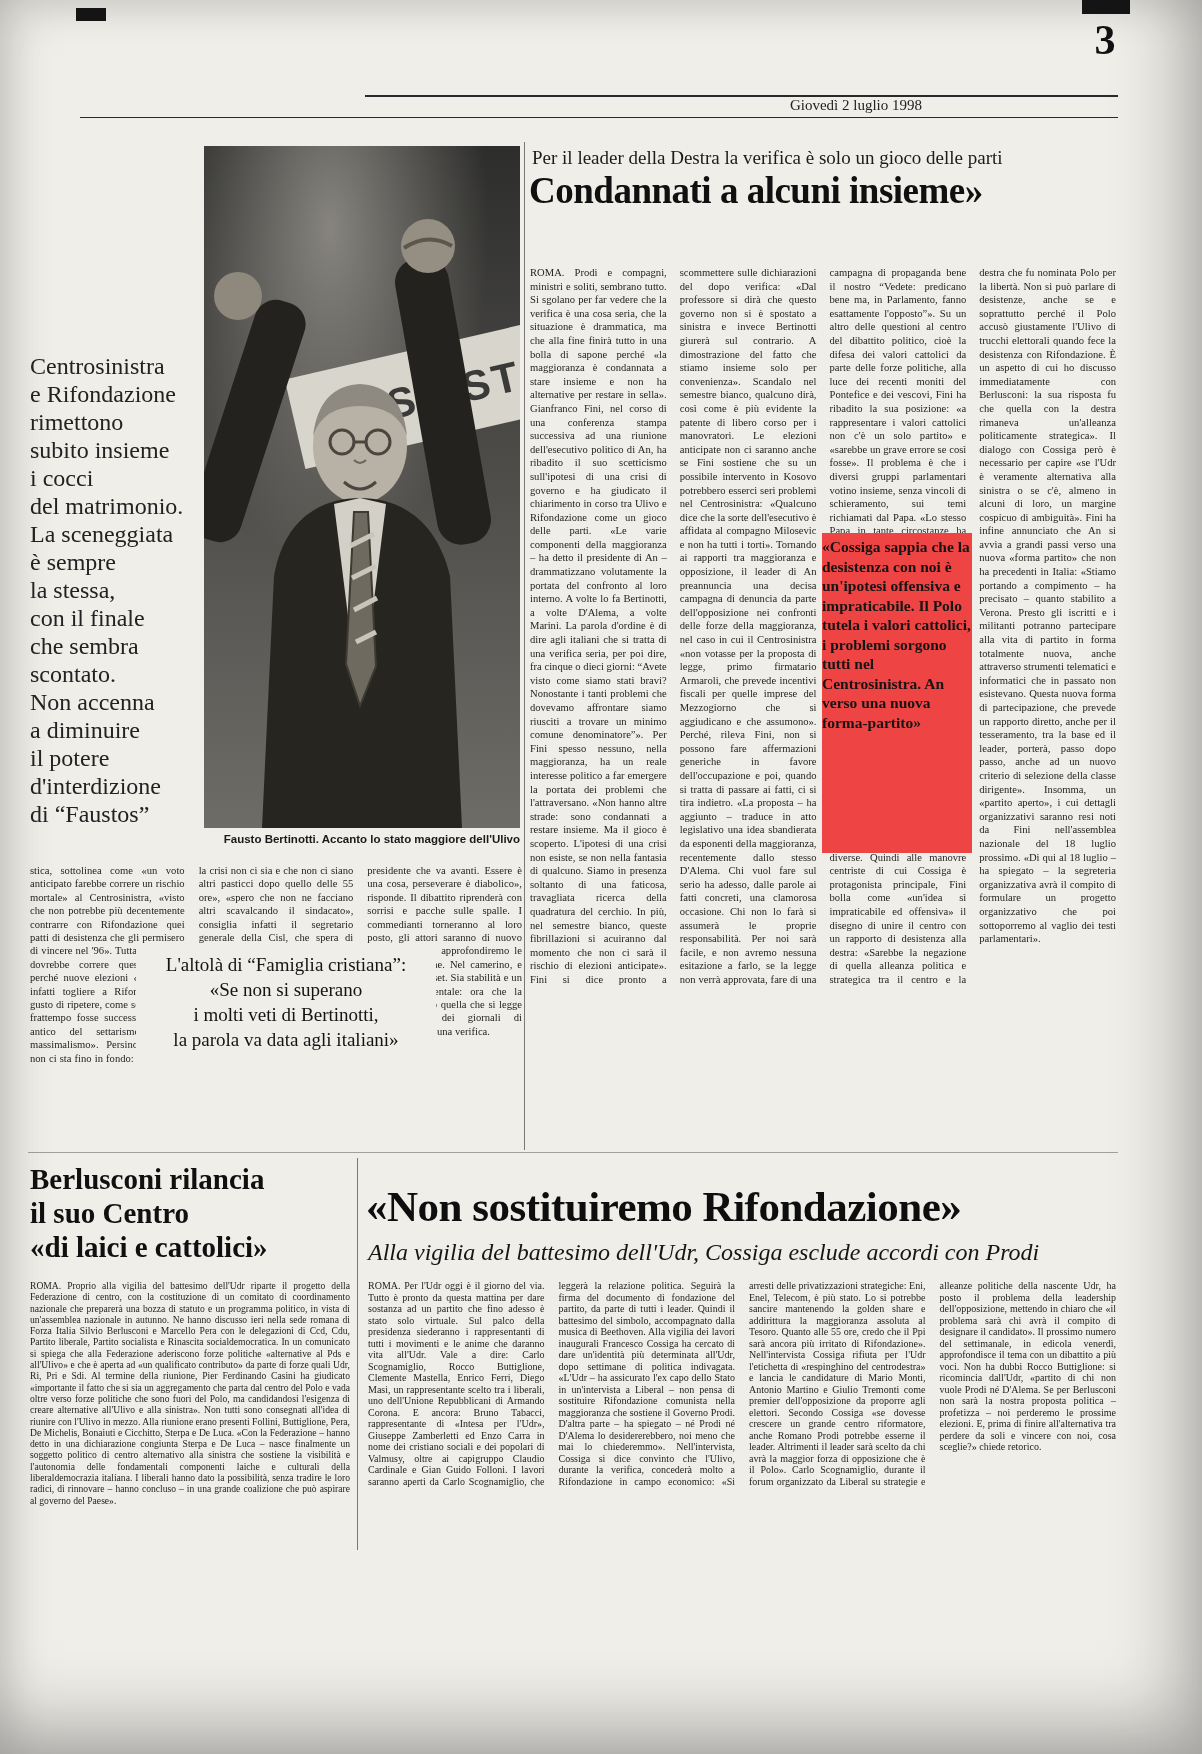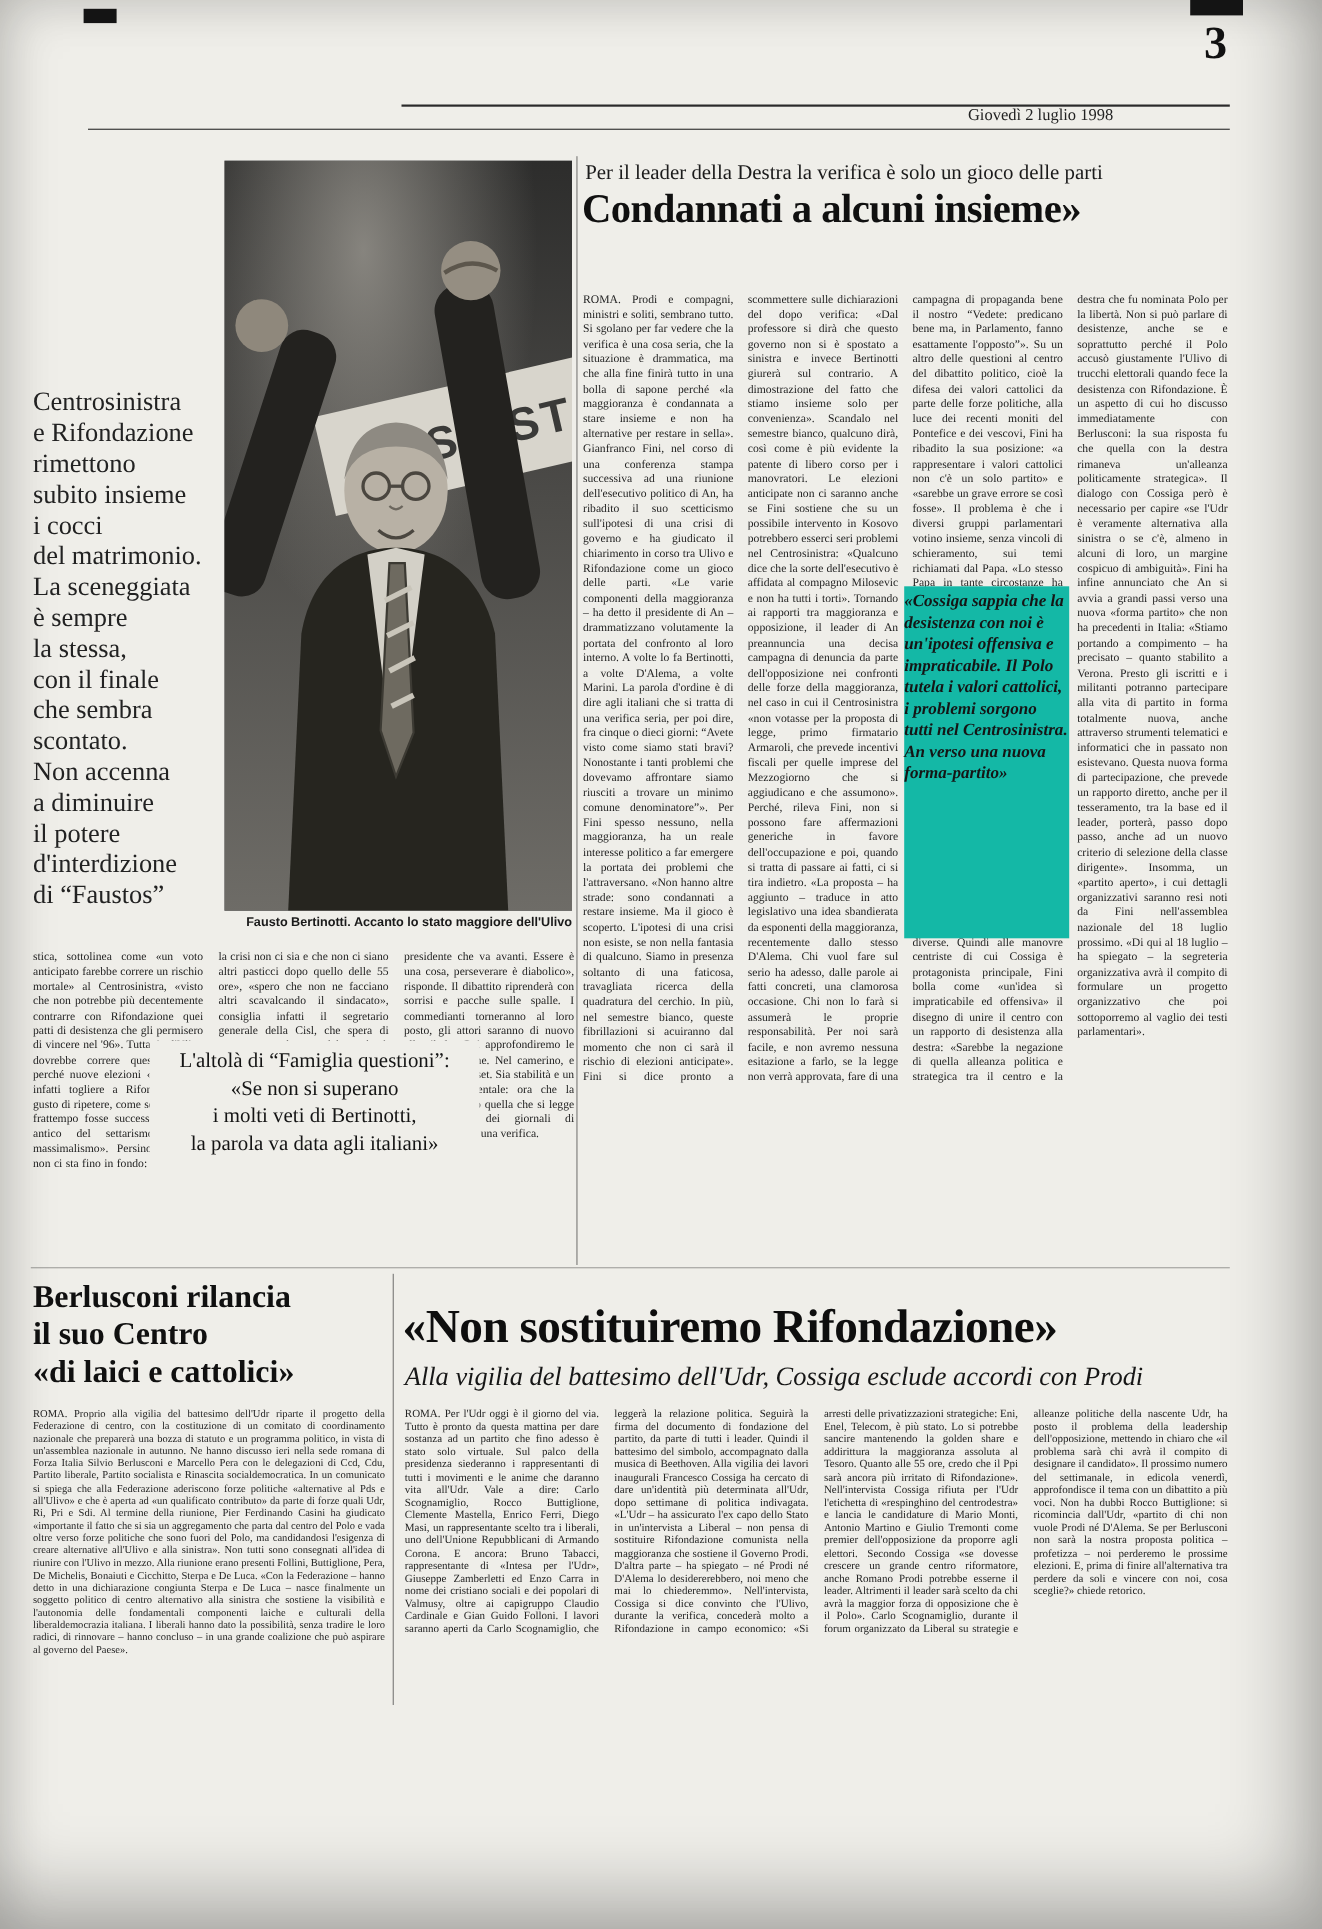--- a/index.html
+++ b/index.html
@@ -7,35 +7,35 @@
   .paper{position:absolute;left:0;top:0;width:1202px;height:1754px;background:#efeee9;
          box-shadow:inset -20px -30px 70px rgba(0,0,0,.28), inset 10px 8px 40px rgba(0,0,0,.10);
          color:#1c1c1c;overflow:hidden;}
   .abs{position:absolute;}
   
   .masthead{left:350px;top:26px;width:340px;text-align:center;font-style:italic;font-weight:bold;color:#141414;white-space:nowrap;}
   .masthead .cap{font-size:68px;line-height:68px;vertical-align:baseline;}
   .masthead .rest{font-size:40px;letter-spacing:1px;}
   .pagenum{left:1080px;top:16px;width:50px;text-align:center;font-size:42px;font-weight:bold;color:#111;}
   .corner-mark{background:#141414;}
-  .dateline{left:700px;top:97px;width:312px;text-align:right;font-size:15px;color:#222;}
+  .dateline{left:700px;top:97px;width:312px;text-align:center;font-size:15px;color:#222;}
   .rule{background:#2a2a2a;}
   
   .standfirst{left:30px;top:352px;width:192px;font-size:24px;line-height:28px;color:#222;white-space:pre-line;}
   
   .photo{left:204px;top:146px;width:316px;height:682px;background:#555;overflow:hidden;}
   .photo svg{display:block;width:100%;height:100%;}
   .caption{left:204px;top:833px;width:316px;font-family:"Liberation Sans",sans-serif;font-size:11.5px;font-weight:bold;color:#1a1a1a;text-align:right;}
   
   .kicker{left:532px;top:147px;width:584px;font-size:19px;color:#1b1b1b;}
   .headline{left:529px;top:170px;width:590px;font-size:37px;line-height:41px;font-weight:bold;letter-spacing:-0.5px;color:#101010;}
   .lead-body{left:530px;top:266px;width:586px;height:884px;column-count:4;column-gap:13px;
              font-size:10.6px;line-height:13.6px;text-align:justify;color:#242424;}
-  .pullquote{left:822px;top:533px;width:150px;height:316px;background:#14b8a6;
-             font-size:15.5px;line-height:19.5px;font-style:italic;font-weight:bold;color:#151515;padding-top:4px;}
+  .pullquote{left:822px;top:533px;width:150px;height:316px;background:#ef4444;
+             font-size:15.5px;line-height:19.5px;font-weight:bold;color:#151515;padding-top:4px;}
   
   .below-photo{left:30px;top:864px;width:492px;height:292px;column-count:3;column-gap:14px;
                font-size:10.6px;line-height:13.4px;text-align:justify;color:#242424;}
   .quotebox{left:136px;top:946px;width:300px;height:136px;background:#efeee9;text-align:center;
             font-size:19px;line-height:25px;color:#141414;white-space:pre-line;padding-top:6px;}
   
   .sec-headline{left:30px;top:1162px;width:330px;font-size:29px;line-height:34px;font-weight:bold;color:#101010;white-space:pre-line;}
   .sec-body{left:30px;top:1280px;width:320px;height:270px;font-size:9.6px;line-height:11.3px;text-align:justify;color:#242424;}
   .bottom-kicker{left:368px;top:1158px;width:748px;font-size:21px;color:#161616;}
   .bottom-headline{left:366px;top:1182px;width:752px;font-size:43px;font-weight:bold;letter-spacing:-0.5px;color:#0e0e0e;}
@@ -136,21 +136,21 @@
   <div class="abs caption">Fausto Bertinotti. Accanto lo stato maggiore dell'Ulivo</div>
 
   <div class="abs kicker">Per il leader della Destra la verifica è solo un gioco delle parti</div>
   <div class="abs headline">
     <div>Condannati a alcuni insieme»</div>
   </div>
   <div class="abs lead-body">ROMA. Prodi e compagni, ministri e soliti, sembrano tutto. Si sgolano per far vedere che la verifica è una cosa seria, che la situazione è drammatica, ma che alla fine finirà tutto in una bolla di sapone perché «la maggioranza è condannata a stare insieme e non ha alternative per restare in sella». Gianfranco Fini, nel corso di una conferenza stampa successiva ad una riunione dell'esecutivo politico di An, ha ribadito il suo scetticismo sull'ipotesi di una crisi di governo e ha giudicato il chiarimento in corso tra Ulivo e Rifondazione come un gioco delle parti. «Le varie componenti della maggioranza – ha detto il presidente di An – drammatizzano volutamente la portata del confronto al loro interno. A volte lo fa Bertinotti, a volte D'Alema, a volte Marini. La parola d'ordine è di dire agli italiani che si tratta di una verifica seria, per poi dire, fra cinque o dieci giorni: “Avete visto come siamo stati bravi? Nonostante i tanti problemi che dovevamo affrontare siamo riusciti a trovare un minimo comune denominatore”». Per Fini spesso nessuno, nella maggioranza, ha un reale interesse politico a far emergere la portata dei problemi che l'attraversano. «Non hanno altre strade: sono condannati a restare insieme. Ma il gioco è scoperto. L'ipotesi di una crisi non esiste, se non nella fantasia di qualcuno. Siamo in presenza soltanto di una faticosa, travagliata ricerca della quadratura del cerchio. In più, nel semestre bianco, queste fibrillazioni si acuiranno dal momento che non ci sarà il rischio di elezioni anticipate». Fini si dice pronto a scommettere sulle dichiarazioni del dopo verifica: «Dal professore si dirà che questo governo non si è spostato a sinistra e invece Bertinotti giurerà sul contrario. A dimostrazione del fatto che stiamo insieme solo per convenienza». Scandalo nel semestre bianco, qualcuno dirà, così come è più evidente la patente di libero corso per i manovratori. Le elezioni anticipate non ci saranno anche se Fini sostiene che su un possibile intervento in Kosovo potrebbero esserci seri problemi nel Centrosinistra: «Qualcuno dice che la sorte dell'esecutivo è affidata al compagno Milosevic e non ha tutti i torti». Tornando ai rapporti tra maggioranza e opposizione, il leader di An preannuncia una decisa campagna di denuncia da parte dell'opposizione nei confronti delle forze della maggioranza, nel caso in cui il Centrosinistra «non votasse per la proposta di legge, primo firmatario Armaroli, che prevede incentivi fiscali per quelle imprese del Mezzogiorno che si aggiudicano e che assumono». Perché, rileva Fini, non si possono fare affermazioni generiche in favore dell'occupazione e poi, quando si tratta di passare ai fatti, ci si tira indietro. «La proposta – ha aggiunto – traduce in atto legislativo una idea sbandierata da esponenti della maggioranza, recentemente dallo stesso D'Alema. Chi vuol fare sul serio ha adesso, dalle parole ai fatti concreti, una clamorosa occasione. Chi non lo farà si assumerà le proprie responsabilità. Per noi sarà facile, e non avremo nessuna esitazione a farlo, se la legge non verrà approvata, fare di una campagna di propaganda bene il nostro “Vedete: predicano bene ma, in Parlamento, fanno esattamente l'opposto”». Su un altro delle questioni al centro del dibattito politico, cioè la difesa dei valori cattolici da parte delle forze politiche, alla luce dei recenti moniti del Pontefice e dei vescovi, Fini ha ribadito la sua posizione: «a rappresentare i valori cattolici non c'è un solo partito» e «sarebbe un grave errore se così fosse». Il problema è che i diversi gruppi parlamentari votino insieme, senza vincoli di schieramento, sui temi richiamati dal Papa. «Lo stesso Papa in tante circostanze ha sottolineato che è vicino alla Chiesa. Con la politica dei cattolici è che essi sono presenti in modo trasversale in tutti gli schieramenti – ha rilevato Fini – proprio per questo ritengo che ci debbano essere dei comportamenti coerenti con le dichiarazioni sui valori di riferimento. Quella sarà la cartina di tornasole. Ed è per questo che, commentando Ruini, ho detto di essere d'accordo con Marini quando dice che se si è in una scuola non ci sono vincoli di maggioranza». Il problema, comunque, riguarderà principalmente l'Ulivo, visto che l'opposizione è compatta e coerente al 95 per cento su certi temi: nella maggioranza, invece, si parlano molte lingue diverse. Quindi alle manovre centriste di cui Cossiga è protagonista principale, Fini bolla come «un'idea sì impraticabile ed offensiva» il disegno di unire il centro con un rapporto di desistenza alla destra: «Sarebbe la negazione di quella alleanza politica e strategica tra il centro e la destra che fu nominata Polo per la libertà. Non si può parlare di desistenze, anche se e soprattutto perché il Polo accusò giustamente l'Ulivo di trucchi elettorali quando fece la desistenza con Rifondazione. È un aspetto di cui ho discusso immediatamente con Berlusconi: la sua risposta fu che quella con la destra rimaneva un'alleanza politicamente strategica». Il dialogo con Cossiga però è necessario per capire «se l'Udr è veramente alternativa alla sinistra o se c'è, almeno in alcuni di loro, un margine cospicuo di ambiguità». Fini ha infine annunciato che An si avvia a grandi passi verso una nuova «forma partito» che non ha precedenti in Italia: «Stiamo portando a compimento – ha precisato – quanto stabilito a Verona. Presto gli iscritti e i militanti potranno partecipare alla vita di partito in forma totalmente nuova, anche attraverso strumenti telematici e informatici che in passato non esistevano. Questa nuova forma di partecipazione, che prevede un rapporto diretto, anche per il tesseramento, tra la base ed il leader, porterà, passo dopo passo, anche ad un nuovo criterio di selezione della classe dirigente». Insomma, un «partito aperto», i cui dettagli organizzativi saranno resi noti da Fini nell'assemblea nazionale del 18 luglio prossimo. «Di qui al 18 luglio – ha spiegato – la segreteria organizzativa avrà il compito di formulare un progetto organizzativo che poi sottoporremo al vaglio dei testi parlamentari».</div>
   <div class="abs pullquote">«Cossiga sappia che la desistenza con noi è un'ipotesi offensiva e impraticabile. Il Polo tutela i valori cattolici, i problemi sorgono tutti nel Centrosinistra. An verso una nuova forma-partito»</div>
 
   <div class="abs below-photo">stica, sottolinea come «un voto anticipato farebbe correre un rischio mortale» al Centrosinistra, «visto che non potrebbe più decentemente contrarre con Rifondazione quei patti di desistenza che gli permisero di vincere nel '96». Tuttavia, l'Ulivo dovrebbe correre questo rischio perché nuove elezioni «potrebbero infatti togliere a Rifondazione il gusto di ripetere, come se niente nel frattempo fosse successo, il gioco antico del settarismo e del massimalismo». Persino D'Antoni non ci sta fino in fondo: «Spero che la crisi non ci sia e che non ci siano altri pasticci dopo quello delle 55 ore», «spero che non ne facciano altri scavalcando il sindacato», consiglia infatti il segretario generale della Cisl, che spera di stare sempre al centro del mondo. A chi più sindacale che politica, dato che la piattaforma è sindacale. Non a caso, i timori di D'Antoni su un «pasticcio» si collegano proprio al ruolo che stanno giocando i nostri commedianti. C'è paura di essere scavalcati da Bertinotti? «Io non temo, visto il precedente: un presidente che va avanti. Essere è una cosa, perseverare è diabolico», risponde. Il dibattito riprenderà con sorrisi e pacche sulle spalle. I commedianti torneranno al loro posto, gli attori saranno di nuovo alla ribalta. Poi approfondiremo le temibili politiche. Nel camerino, e poco dopo, sul set. Sia stabilità e un valore fondamentale: ora che la verifica, almeno quella che si legge sulle pagine dei giornali di Rifondazione, è una verifica.</div>
-  <div class="abs quotebox">L'altolà di “Famiglia questioni”:
+  <div class="abs quotebox">L'altolà di “Famiglia cristiana”:
 «Se non si superano
 i molti veti di Bertinotti,
 la parola va data agli italiani»</div>
 
   <div class="abs sec-headline">Berlusconi rilancia
 il suo Centro
 «di laici e cattolici»</div>
   <div class="abs sec-body">ROMA. Proprio alla vigilia del battesimo dell'Udr riparte il progetto della Federazione di centro, con la costituzione di un comitato di coordinamento nazionale che preparerà una bozza di statuto e un programma politico, in vista di un'assemblea nazionale in autunno. Ne hanno discusso ieri nella sede romana di Forza Italia Silvio Berlusconi e Marcello Pera con le delegazioni di Ccd, Cdu, Partito liberale, Partito socialista e Rinascita socialdemocratica. In un comunicato si spiega che alla Federazione aderiscono forze politiche «alternative al Pds e all'Ulivo» e che è aperta ad «un qualificato contributo» da parte di forze quali Udr, Ri, Pri e Sdi. Al termine della riunione, Pier Ferdinando Casini ha giudicato «importante il fatto che si sia un aggregamento che parta dal centro del Polo e vada oltre verso forze politiche che sono fuori del Polo, ma candidandosi l'esigenza di creare alternative all'Ulivo e alla sinistra». Non tutti sono consegnati all'idea di riunire con l'Ulivo in mezzo. Alla riunione erano presenti Follini, Buttiglione, Pera, De Michelis, Bonaiuti e Cicchitto, Sterpa e De Luca. «Con la Federazione – hanno detto in una dichiarazione congiunta Sterpa e De Luca – nasce finalmente un soggetto politico di centro alternativo alla sinistra che sostiene la visibilità e l'autonomia delle fondamentali componenti laiche e culturali della liberaldemocrazia italiana. I liberali hanno dato la possibilità, senza tradire le loro radici, di rinnovare – hanno concluso – in una grande coalizione che può aspirare al governo del Paese».</div>
 
   <div class="abs bottom-subhead">Alla vigilia del battesimo dell'Udr, Cossiga esclude accordi con Prodi</div>

